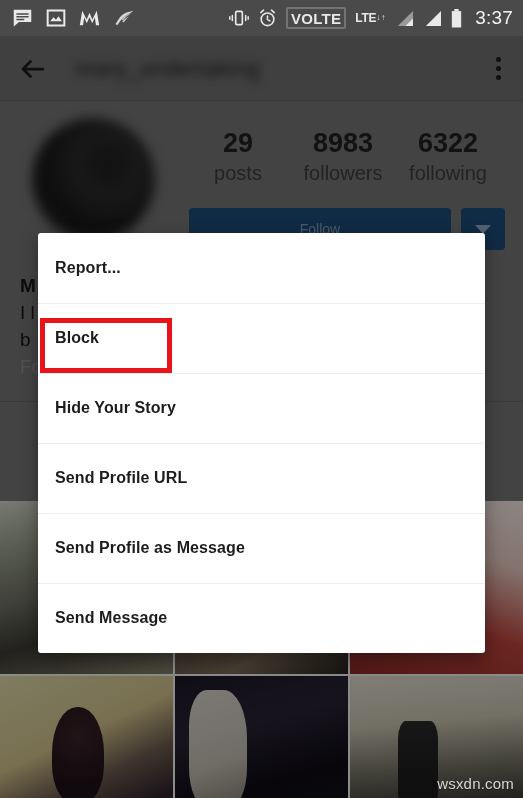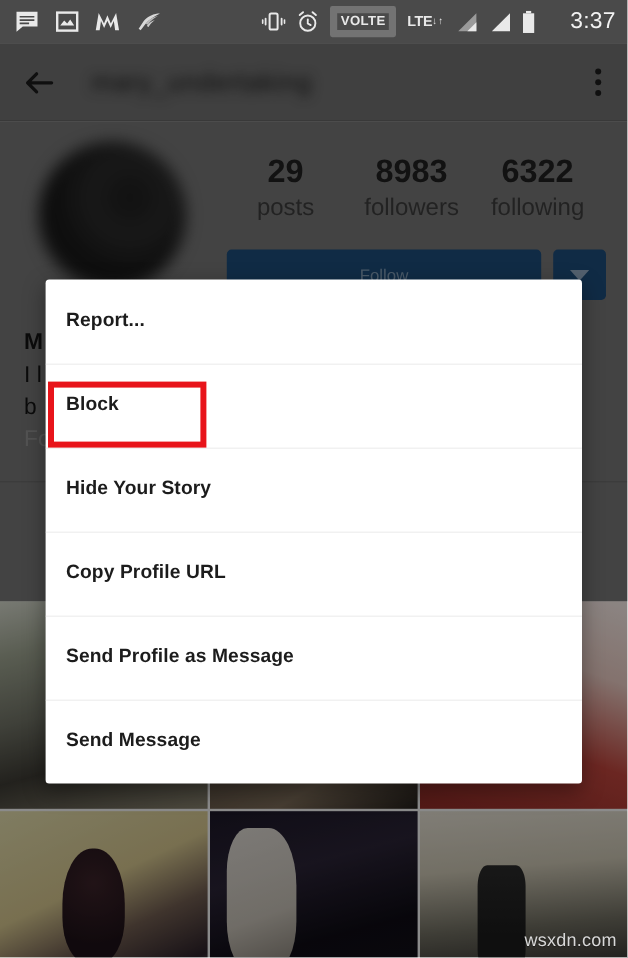--- a/index.html
+++ b/index.html
@@ -42,28 +42,28 @@
     display: flex;
     align-items: center;
     gap: 9px;
   }
   .sb-ico { display:block; }
   .sb-time {
     color: #f2f2f2;
     font-size: 19px;
     font-weight: 400;
     letter-spacing: 0.2px;
-    margin-left: 20px;
+    margin-left: 4px;
     font-family: "Liberation Sans", sans-serif;
   }
   .volte-badge {
-    border: 6px solid #737373;
+    border: 2px solid #737373;
     border-radius: 2px;
     color: #e8e8e8;
-    font-size: 11px;
+    font-size: 15px;
     font-weight: bold;
     line-height: 1;
     padding: 2px 3px 1px 3px;
     letter-spacing: 0.3px;
   }
   .lte-box {
     display: flex;
     flex-direction: row;
     align-items: center;
     color: #e8e8e8;
@@ -421,21 +421,21 @@
     <div class="cell p5"></div>
     <div class="cell p6"></div>
   </div>
 
   <div class="scrim"></div>
 
   <div class="dialog">
     <div class="menu-item">Report...</div>
     <div class="menu-item">Block</div>
     <div class="menu-item">Hide Your Story</div>
-    <div class="menu-item">Copy Profile URL</div>
+    <div class="menu-item">Send Profile URL</div>
     <div class="menu-item">Send Profile as Message</div>
     <div class="menu-item">Send Message</div>
   </div>
 
   <div class="highlight-box"></div>
 
   <div class="watermark">wsxdn.com</div>
 
 </div>
 

